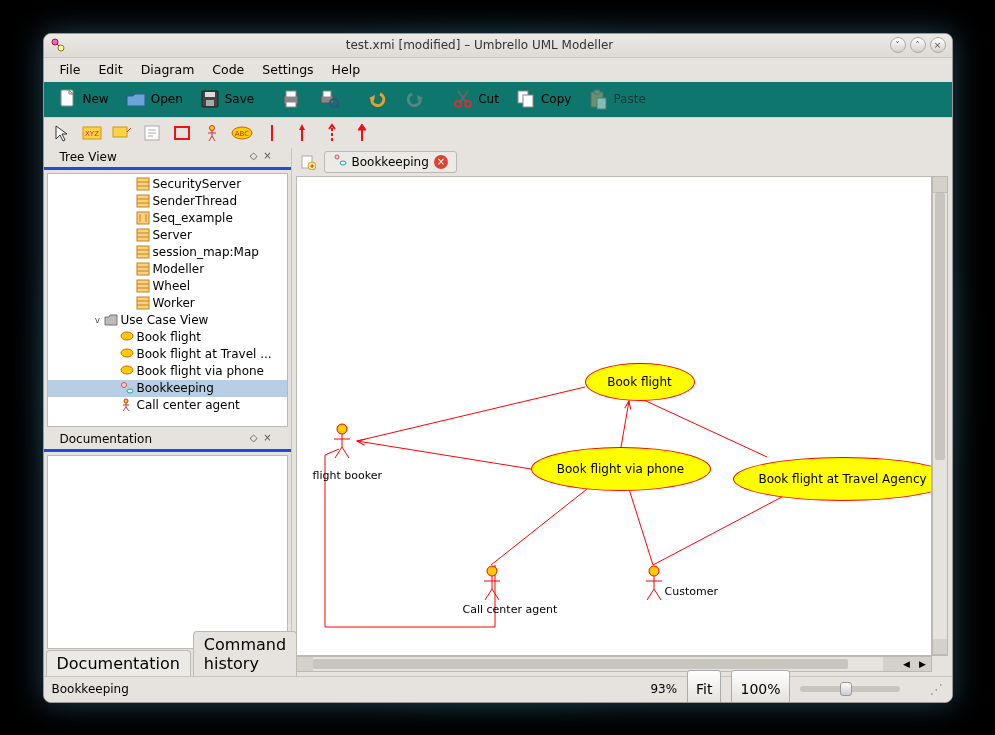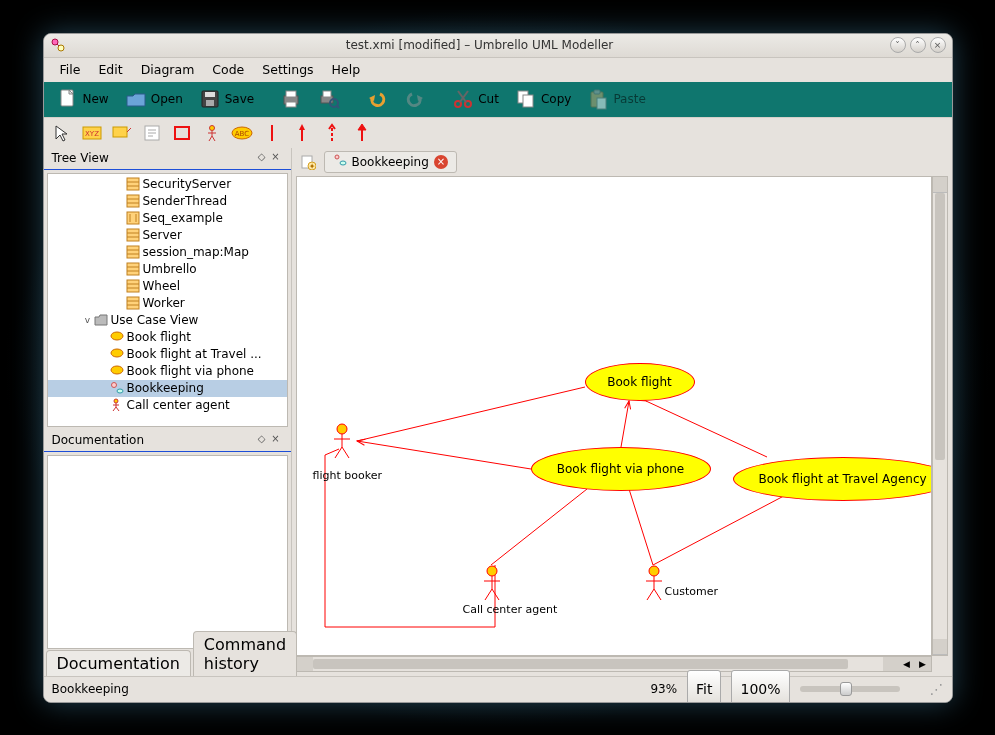--- a/index.html
+++ b/index.html
@@ -14,25 +14,25 @@
   .menubar { height:24px; display:flex; align-items:center; padding:0 8px; gap:2px; font-size:12.5px; background:#e6e2dd; }
   .menu { padding:2px 8px; border-radius:3px; cursor:pointer; }
   .toolbar { height:36px; display:flex; align-items:center; padding:0 6px; gap:2px; background:#0f766e; border-bottom:1px solid #d4d0ca; }
   .tbtn { height:30px; display:flex; align-items:center; padding:0 6px; gap:4px; border:1px solid transparent; border-radius:3px; cursor:pointer; font-size:12px; }
   .ticon { width:22px; height:22px; }
   .tsep { width:8px; }
   .toolbar2 { height:30px; display:flex; align-items:center; padding:0 6px; gap:6px; background:#e6e2dd; }
   .tb2 { width:24px; height:24px; border:1px solid transparent; border-radius:3px; cursor:pointer; display:flex; align-items:center; justify-content:center; }
   .body { flex:1; display:flex; overflow:hidden; }
   .left { width:248px; display:flex; flex-direction:column; border-right:1px solid #c8c4be; }
-  .panel-title { height:22px; padding:0 8px; display:flex; align-items:center; font-size:12px; background:#e6e2dd; border-bottom:1px solid #1d4ed8; }
+  .panel-title { height:22px; padding:0 16px; display:flex; align-items:center; font-size:12px; background:#e6e2dd; border-bottom:3px solid #1d4ed8; }
   .panel-title .spacer { flex:1; }
   .panel-title .pbtn { width:14px; height:14px; font-size:10px; color:#555; cursor:pointer; text-align:center; }
   .tree { flex:1; background:#fff; overflow:auto; font-size:12px; border:1px solid #bdb9b2; margin:3px; padding:2px 0; }
-  .tree-row { height:17px; display:flex; align-items:center; padding-left:6px; white-space:nowrap; cursor:pointer; }
+  .tree-row { height:17px; display:flex; align-items:center; padding-left:16px; white-space:nowrap; cursor:pointer; }
   .tree-row.sel { background:#b8cee4; }
   .tree-indent { display:inline-block; }
   .tree-exp { width:12px; display:inline-block; text-align:center; font-size:9px; color:#555; }
   .tree-icon { width:14px; height:14px; margin-right:3px; display:inline-block; }
   .docs-panel { display:flex; flex-direction:column; }
   .docarea { flex:1; background:#fff; border:1px solid #bdb9b2; margin:3px; }
   .tabs-bottom { height:24px; display:flex; align-items:flex-end; padding:0 2px; background:#e6e2dd; }
   .btab { padding:3px 10px; font-size:16px; border:1px solid #bdb9b2; border-bottom:none; background:#e6e2dd; border-radius:4px 4px 0 0; cursor:pointer; margin-right:2px; }
   .btab.active { background:#eceae6; }
   .right { flex:1; display:flex; flex-direction:column; }
@@ -304,21 +304,21 @@
               <span>session_map:Map</span>
             </div>
             <div class="tree-row">
               <span class="tree-indent" style="width:60px"></span>
               <span class="tree-exp"></span>
               <span class="tree-icon"><svg width="14" height="14">
                   <rect x="1" y="1" width="12" height="12" fill="#ffd27a" stroke="#c08020"></rect>
                   <line x1="1" y1="5" x2="13" y2="5" stroke="#c08020"></line>
                   <line x1="1" y1="9" x2="13" y2="9" stroke="#c08020"></line>
                 </svg></span>
-              <span>Umbrello</span>
+              <span>Modeller</span>
             </div>
             <div class="tree-row">
               <span class="tree-indent" style="width:60px"></span>
               <span class="tree-exp"></span>
               <span class="tree-icon"><svg width="14" height="14">
                   <rect x="1" y="1" width="12" height="12" fill="#ffd27a" stroke="#c08020"></rect>
                   <line x1="1" y1="5" x2="13" y2="5" stroke="#c08020"></line>
                   <line x1="1" y1="9" x2="13" y2="9" stroke="#c08020"></line>
                 </svg></span>
               <span>Wheel</span>

